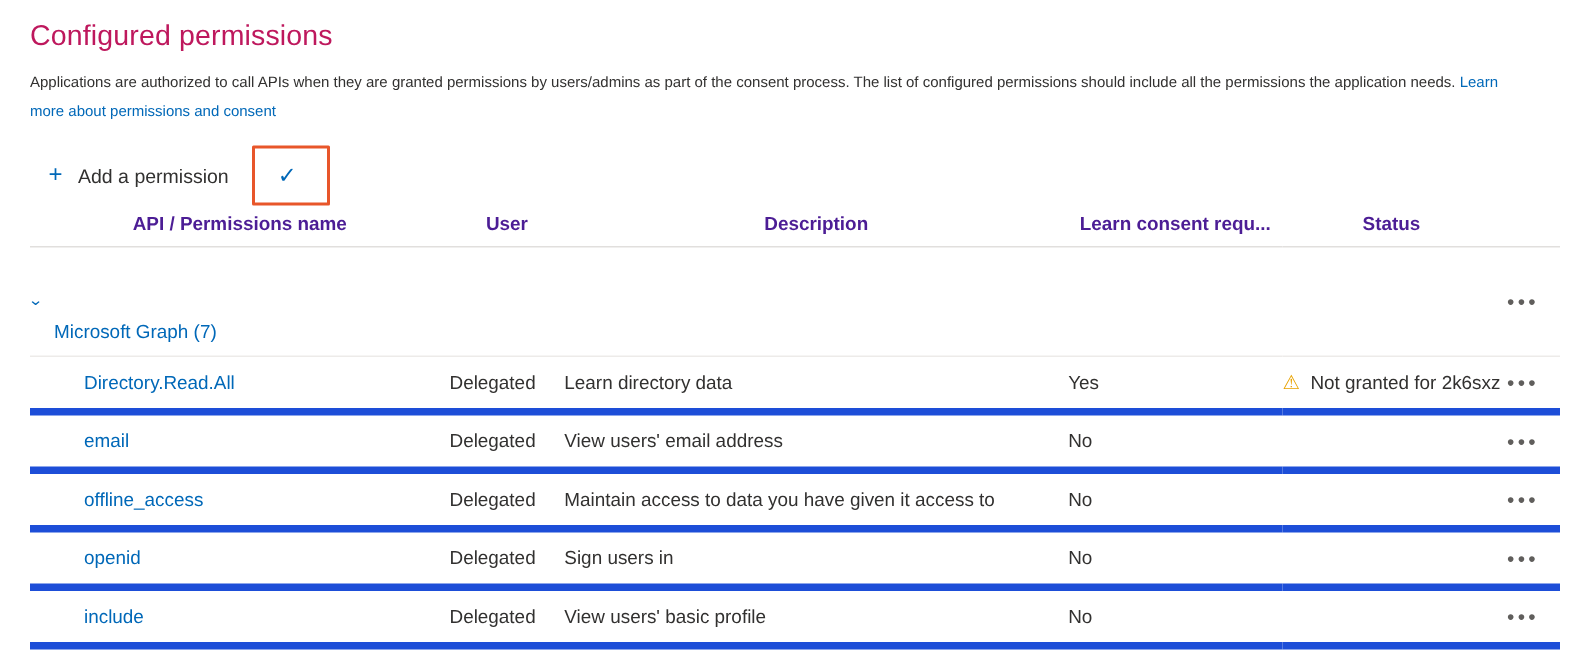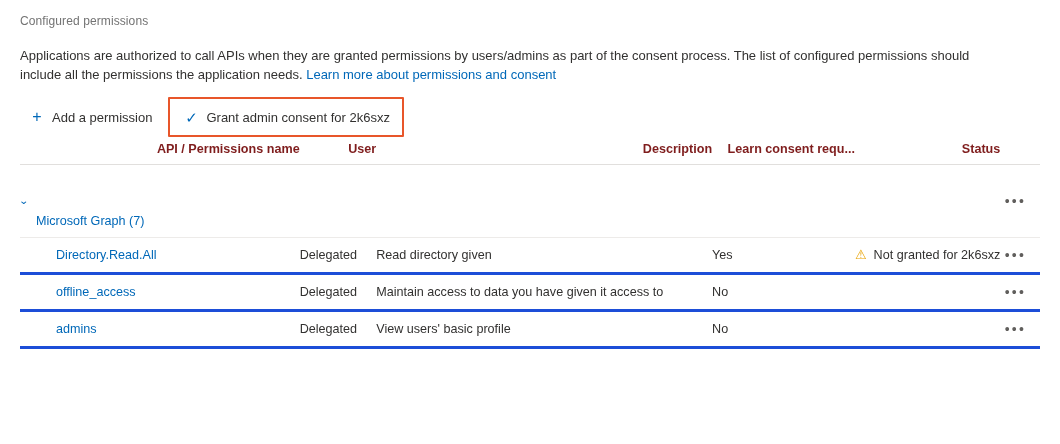--- a/index.html
+++ b/index.html
@@ -17,31 +17,31 @@
   .page {
     position: relative;
     width: 1060px;
     height: 444px;
     overflow: hidden;
   }
   .section-title {
     position: absolute;
     left: 20px;
     top: 14px;
-    font-size: 12px;
+    font-size: 19px;
     font-weight: 400;
-    color: #737373;
+    color: #be185d;
     letter-spacing: 0.1px;
   }
   .description {
     position: absolute;
     left: 20px;
     top: 46px;
     width: 990px;
-    font-size: 13px;
+    font-size: 10px;
     line-height: 19px;
     color: #323130;
   }
   .description a {
     color: #0068b8;
     text-decoration: none;
   }
   .command-bar {
     position: absolute;
     left: 20px;
@@ -84,31 +84,31 @@
   }
   table.perm-table {
     position: absolute;
     left: 20px;
     top: 138px;
     width: 1020px;
     border-collapse: collapse;
     font-size: 12.6px;
   }
   table.perm-table th {
-    text-align: right;
+    text-align: center;
     font-weight: 600;
     font-size: 12.6px;
-    color: #7f1d1d;
+    color: #4c1d95;
     padding: 4px 0 8px 0;
     border-bottom: 1px solid #e1dfdd;
     white-space: nowrap;
   }
   table.perm-table td {
     padding: 9px 0;
-    border-bottom: 3px solid #1d4ed8;
+    border-bottom: 5px solid #1d4ed8;
     color: #323130;
     vertical-align: middle;
   }
   .col-name    { width: 290px; }
   .col-type    { width: 78px; }
   .col-desc    { width: 356px; }
   .col-admin   { width: 144px; }
   .col-status  { width: 132px; }
   .col-menu    { width: 40px; text-align: right; }
 
@@ -174,21 +174,20 @@
   </div>
 
   <div class="command-bar">
     <button class="cmd-btn">
       <span class="glyph">+</span>
       <span>Add a permission</span>
     </button>
     <div class="highlight-box">
       <button class="cmd-btn">
         <span class="glyph check">✓</span>
-        <span>Grant admin consent for 2k6sxz</span>
       </button>
     </div>
   </div>
 
   <table class="perm-table">
     <thead>
       <tr>
         <th class="col-name">API / Permissions name</th>
         <th class="col-type">User</th>
         <th class="col-desc">Description</th>
@@ -210,49 +209,73 @@
         <td></td>
         <td></td>
         <td class="col-menu">
           <span class="ellipsis">•••</span>
         </td>
       </tr>
 
       <tr>
         <td><span class="perm-link">Directory.Read.All</span></td>
         <td>Delegated</td>
-        <td>Read directory given</td>
+        <td>Learn directory data</td>
         <td>Yes</td>
         <td>
           <span class="status-cell">
             <span class="warn-icon">⚠</span>
             <span>Not granted for 2k6sxz</span>
           </span>
         </td>
         <td class="col-menu"><span class="ellipsis">•••</span></td>
       </tr>
 
+      <tr>
+        <td><span class="perm-link">email</span></td>
+        <td>Delegated</td>
+        <td>View users' email address</td>
+        <td>No</td>
+        <td>
+            <span class="status-cell">
+              <span></span>
+            </span>
+          </td>
+        <td class="col-menu"><span class="ellipsis">•••</span></td>
+      </tr>
 
 
       <tr>
         <td><span class="perm-link">offline_access</span></td>
         <td>Delegated</td>
         <td>Maintain access to data you have given it access to</td>
         <td>No</td>
         <td>
             <span class="status-cell">
               <span></span>
             </span>
           </td>
         <td class="col-menu"><span class="ellipsis">•••</span></td>
       </tr>
 
-
-      <tr>
-        <td><span class="perm-link">admins</span></td>
+      <tr>
+        <td><span class="perm-link">openid</span></td>
+        <td>Delegated</td>
+        <td>Sign users in</td>
+        <td>No</td>
+        <td>
+            <span class="status-cell">
+              <span></span>
+            </span>
+          </td>
+        <td class="col-menu"><span class="ellipsis">•••</span></td>
+      </tr>
+
+      <tr>
+        <td><span class="perm-link">include</span></td>
         <td>Delegated</td>
         <td>View users' basic profile</td>
         <td>No</td>
         <td>
             <span class="status-cell">
               <span></span>
             </span>
           </td>
         <td class="col-menu"><span class="ellipsis">•••</span></td>
       </tr>

